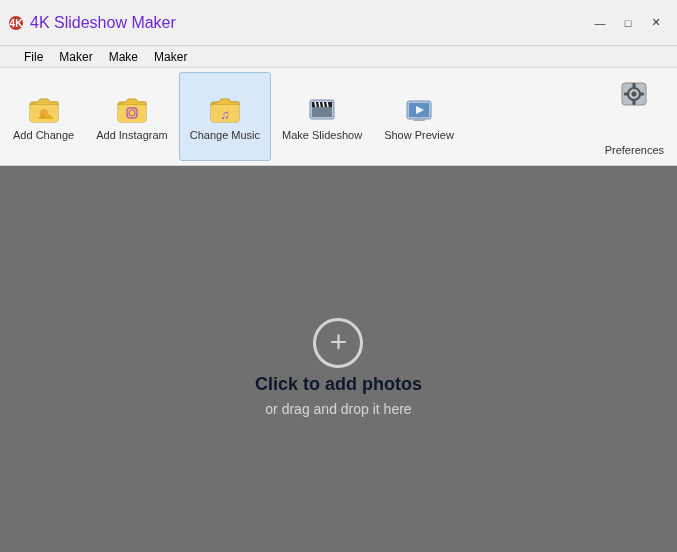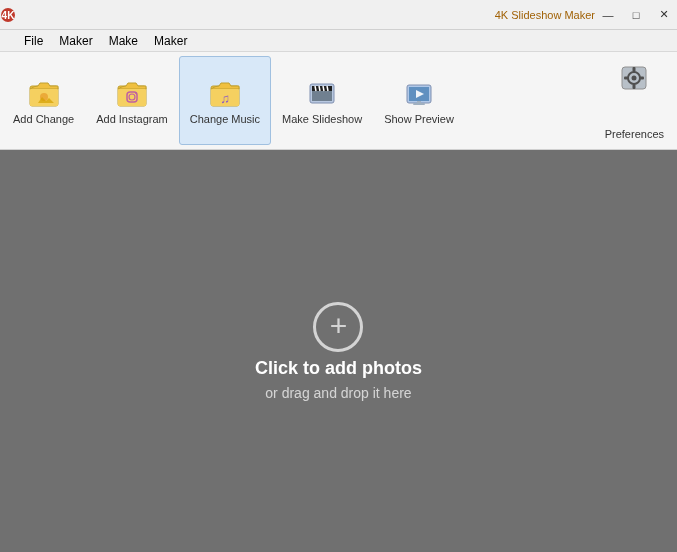--- a/index.html
+++ b/index.html
@@ -9,36 +9,35 @@
       font-family: 'Segoe UI', Arial, sans-serif;
       font-size: 12px;
       background: #f0f0f0;
       overflow: hidden;
       user-select: none;
     }
 
     
     .title-bar {
       background: #f0f0f0;
-      height: 30px;
-      display: flex;
-      align-items: center;
-      padding: 0 0;
+      height: 46px;
+      display: flex;
+      align-items: center;
+      padding: 0 8px;
       border-bottom: 1px solid #d0d0d0;
     }
     .title-bar-icon {
       width: 16px;
       height: 16px;
       margin-right: 6px;
     }
     .title-bar-text {
       flex: 1;
-      font-size: 11px;
-      color: #a16207;
-      text-align: right;
+      font-size: 16px;
+      color: #6d28d9;
     }
     .title-bar-controls {
       display: flex;
       gap: 2px;
     }
     .title-btn {
       width: 26px;
       height: 20px;
       border: none;
       background: transparent;
@@ -138,21 +137,21 @@
       align-items: center;
       justify-content: center;
     }
     .drop-plus {
       font-size: 30px;
       color: rgba(255,255,255,0.7);
       line-height: 1;
       margin-top: -2px;
     }
     .drop-title {
-      color: #ffffff;
+      color: #0f172a;
       font-size: 18px;
       font-weight: bold;
     }
     .drop-sub {
       color: rgba(255,255,255,0.7);
       font-size: 14px;
     }
 
     
     .status-bar {

